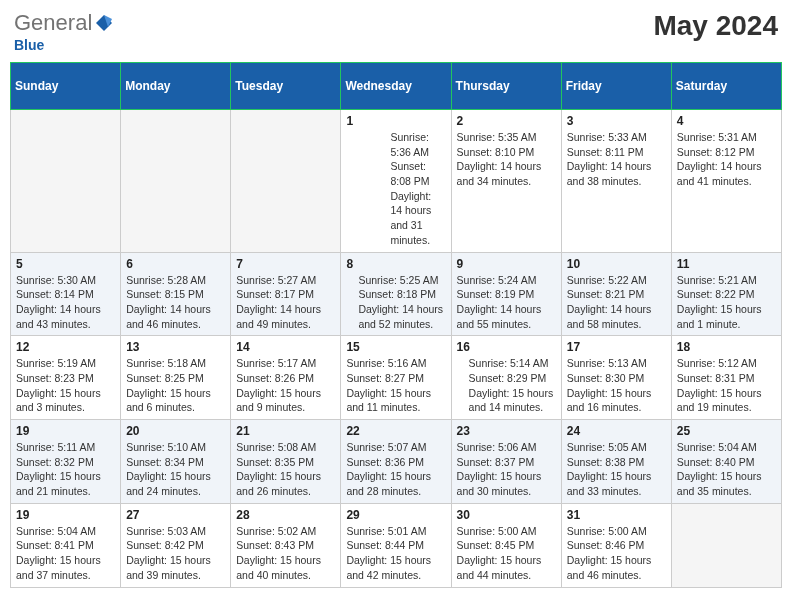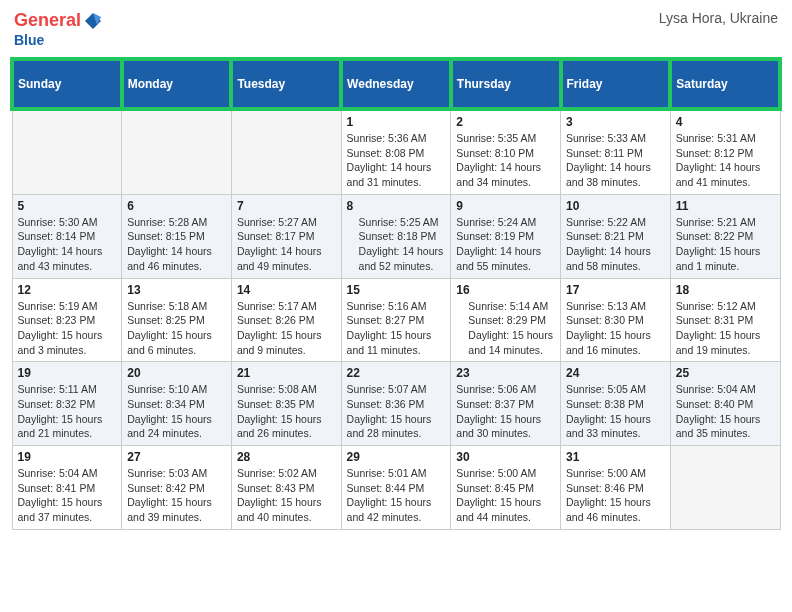--- a/index.html
+++ b/index.html
@@ -15,23 +15,23 @@
       justify-content: space-between;
       align-items: flex-start;
       margin-bottom: 8px;
       padding: 0 4px;
     }
     .logo {
       display: flex;
       align-items: center;
     }
     .logo-text-general {
-      font-size: 18px;
-      font-weight: bold;
-      color: #ef4444;
+      font-size: 22px;
+      font-weight: normal;
+      color: #737373;
     }
     .logo-text-blue {
       font-size: 14px;
       font-weight: bold;
       color: #1a5fa8;
     }
     .logo-icon {
       width: 20px;
       height: 20px;
       margin-left: 2px;
@@ -54,21 +54,21 @@
       border-collapse: collapse;
       font-size: 11px;
     }
     thead tr th {
       background-color: #1a5fa8;
       color: #fff;
       padding: 16px 4px;
       text-align: left;
       font-size: 12px;
       font-weight: bold;
-      border: 4px solid #22c55e;
+      border: 1px solid #22c55e;
     }
     tbody tr td {
       border: 1px solid #ccc;
       padding: 4px 5px;
       vertical-align: top;
       width: 14.28%;
       min-height: 80px;
     }
     tbody tr:nth-child(odd) td {
       background-color: #fff;
@@ -102,21 +102,21 @@
         <span class="logo-text-general">General</span>
         <svg class="logo-icon" viewBox="0 0 20 20">
           <polygon points="10,2 18,10 10,18 2,10" fill="#1a5fa8"></polygon>
           <polygon points="10,2 18,6 14,14" fill="#4a90d9"></polygon>
         </svg>
       </div>
       <span class="logo-text-blue">Blue</span>
     </div>
   </div>
   <div class="title-area">
-    <h2>Lysa Hora, Ukraine</h2>
+    <h1>May 2024</h1>
   </div>
 </div>
 
 <table>
   <thead>
     <tr>
     <th>Sunday</th>
         <th>Monday</th>
         <th>Tuesday</th>
         <th>Wednesday</th>
@@ -125,21 +125,21 @@
         <th>Saturday</th>
       </tr>
   </thead>
   <tbody id="calendar-body">
   <tr>
         <td class="empty-cell"></td>
         <td class="empty-cell"></td>
         <td class="empty-cell"></td>
         <td>
           <span class="day-number">1</span>
-          <div class="day-info" style="white-space: pre-line;">Sunrise: 5:36 AM
+          <div class="day-info" style="white-space: pre-line; margin-left: 44px;">Sunrise: 5:36 AM
 Sunset: 8:08 PM
 Daylight: 14 hours
 and 31 minutes.</div>
         </td>
         <td>
           <span class="day-number">2</span>
           <div class="day-info" style="white-space: pre-line;">Sunrise: 5:35 AM
 Sunset: 8:10 PM
 Daylight: 14 hours
 and 34 minutes.</div>

